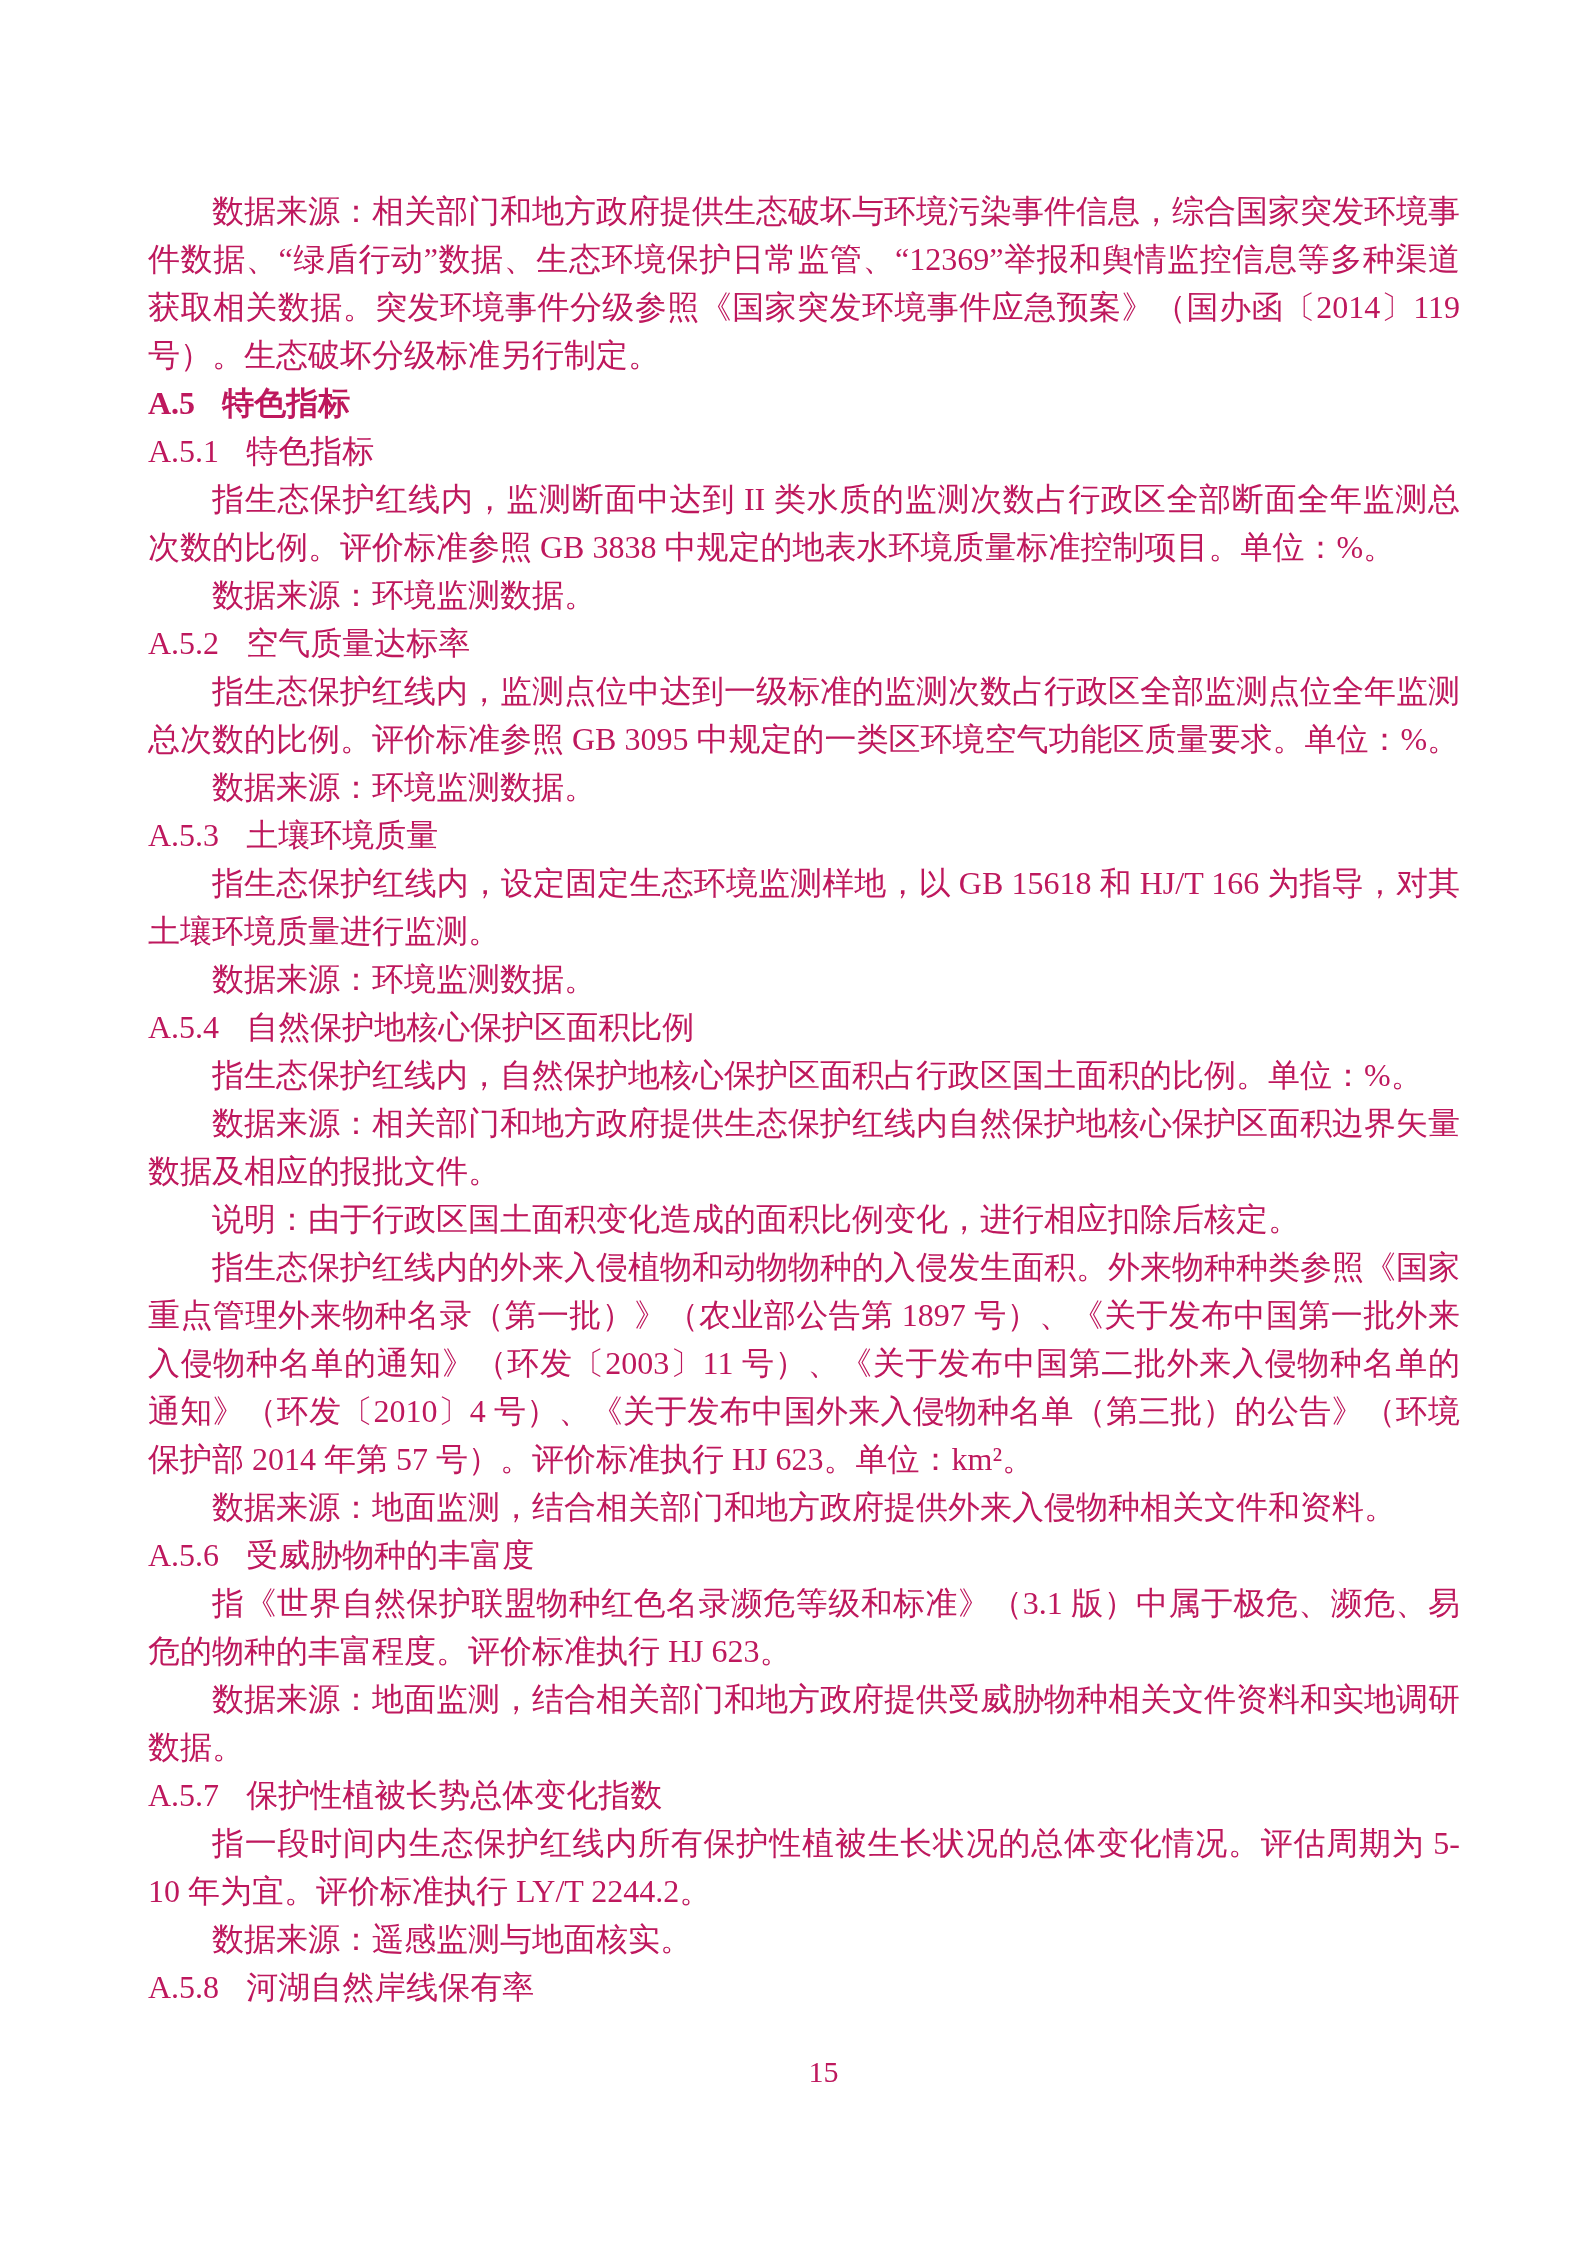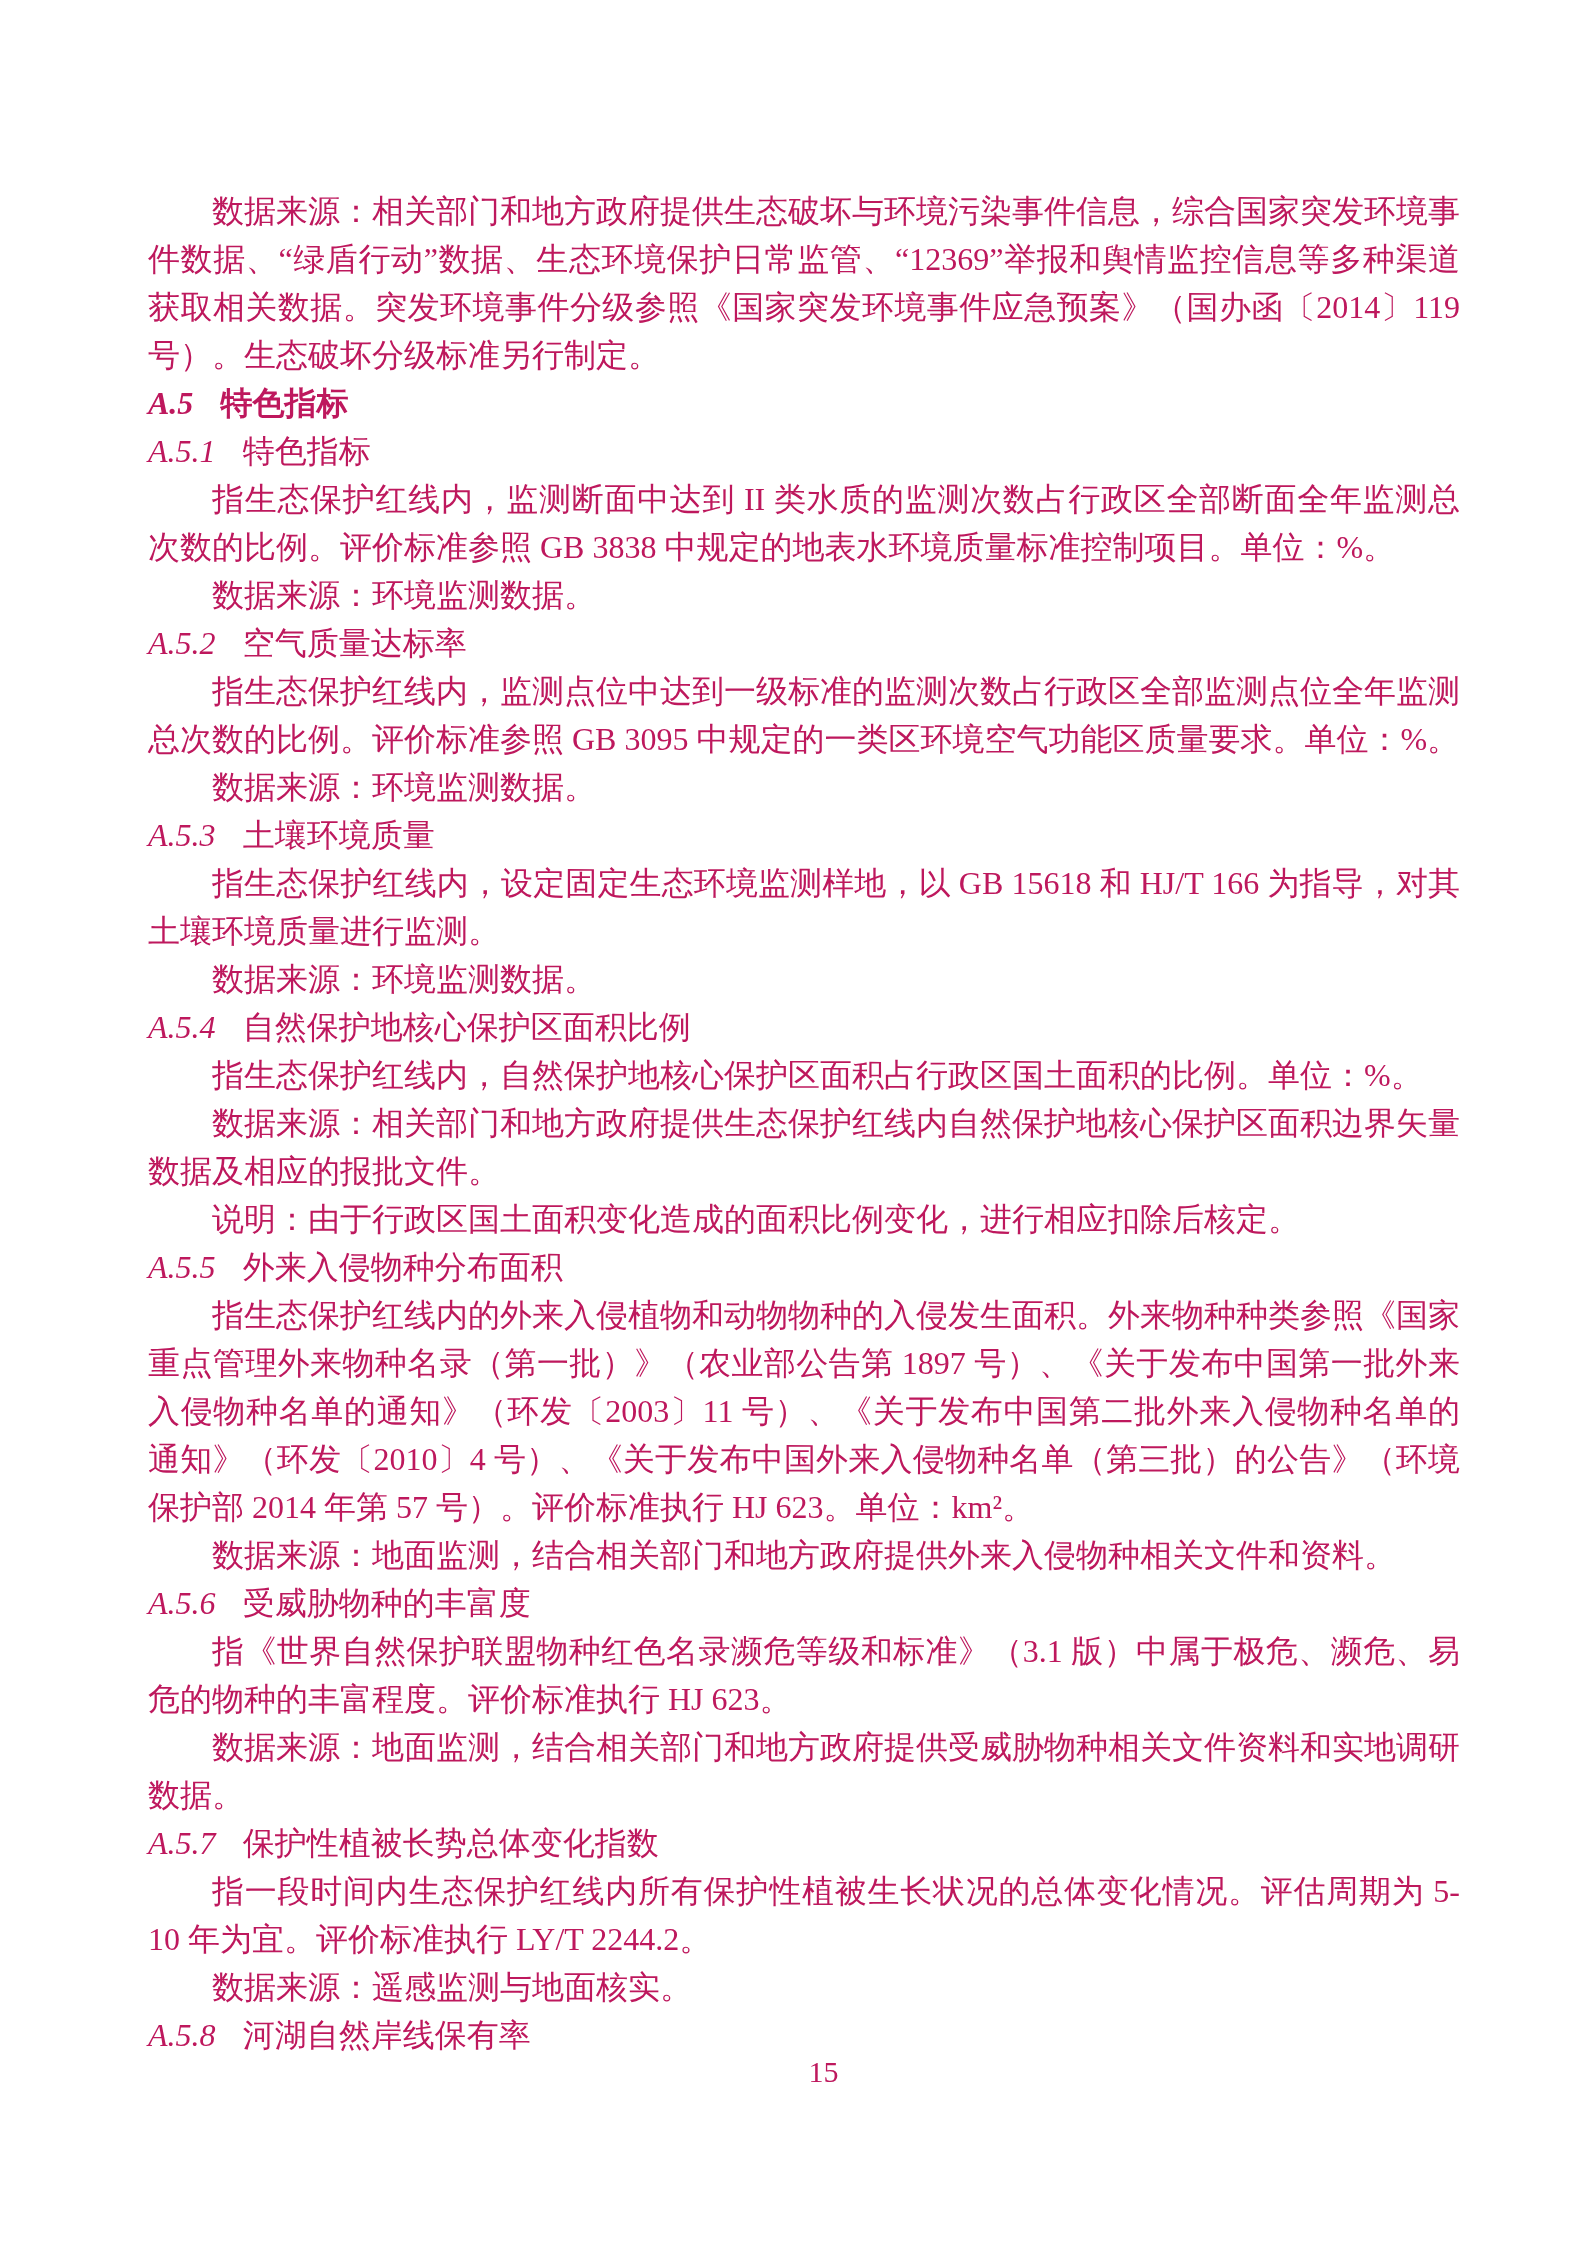--- a/index.html
+++ b/index.html
@@ -35,21 +35,21 @@
   h2.h-main, h3.h-sub {
     margin: 0;
     padding: 0;
     font-size: 32px;
     line-height: 48px;
     text-align: left;
     text-indent: 0;
   }
   h2.h-main { font-weight: bold; }
   h3.h-sub  { font-weight: normal; }
-  .h-num { margin-right: 0.85em; font-style: italic; }
+  .h-num { margin-right: 0.85em; }
   .page-number {
     position: absolute;
     top: 2052px;
     left: 16px;
     width: 100%;
     text-align: center;
     font-size: 30px;
     line-height: 40px;
   }
 </style>
@@ -83,23 +83,20 @@
     <p class="body">指生态保护红线内，设定固定生态环境监测样地，以 GB 15618 和 HJ/T 166 为指导，对其土壤环境质量进行监测。</p>
     <p class="body">数据来源：环境监测数据。</p>
 
     <h3 class="h-sub">
       <span class="h-num">A.5.4</span><span class="h-title">自然保护地核心保护区面积比例</span>
     </h3>
     <p class="body">指生态保护红线内，自然保护地核心保护区面积占行政区国土面积的比例。单位：%。</p>
     <p class="body">数据来源：相关部门和地方政府提供生态保护红线内自然保护地核心保护区面积边界矢量数据及相应的报批文件。</p>
     <p class="body">说明：由于行政区国土面积变化造成的面积比例变化，进行相应扣除后核定。</p>
 
-    <h3 class="h-sub">
-      <span class="h-num">A.5.5</span><span class="h-title">外来入侵物种分布面积</span>
-    </h3>
     <p class="body">指生态保护红线内的外来入侵植物和动物物种的入侵发生面积。外来物种种类参照《国家重点管理外来物种名录（第一批）》（农业部公告第 1897 号）、《关于发布中国第一批外来入侵物种名单的通知》（环发〔2003〕11 号）、《关于发布中国第二批外来入侵物种名单的通知》（环发〔2010〕4 号）、《关于发布中国外来入侵物种名单（第三批）的公告》（环境保护部 2014 年第 57 号）。评价标准执行 HJ 623。单位：km²。</p>
     <p class="body">数据来源：地面监测，结合相关部门和地方政府提供外来入侵物种相关文件和资料。</p>
 
     <h3 class="h-sub">
       <span class="h-num">A.5.6</span><span class="h-title">受威胁物种的丰富度</span>
     </h3>
     <p class="body">指《世界自然保护联盟物种红色名录濒危等级和标准》（3.1 版）中属于极危、濒危、易危的物种的丰富程度。评价标准执行 HJ 623。</p>
     <p class="body">数据来源：地面监测，结合相关部门和地方政府提供受威胁物种相关文件资料和实地调研数据。</p>
 
     <h3 class="h-sub">

